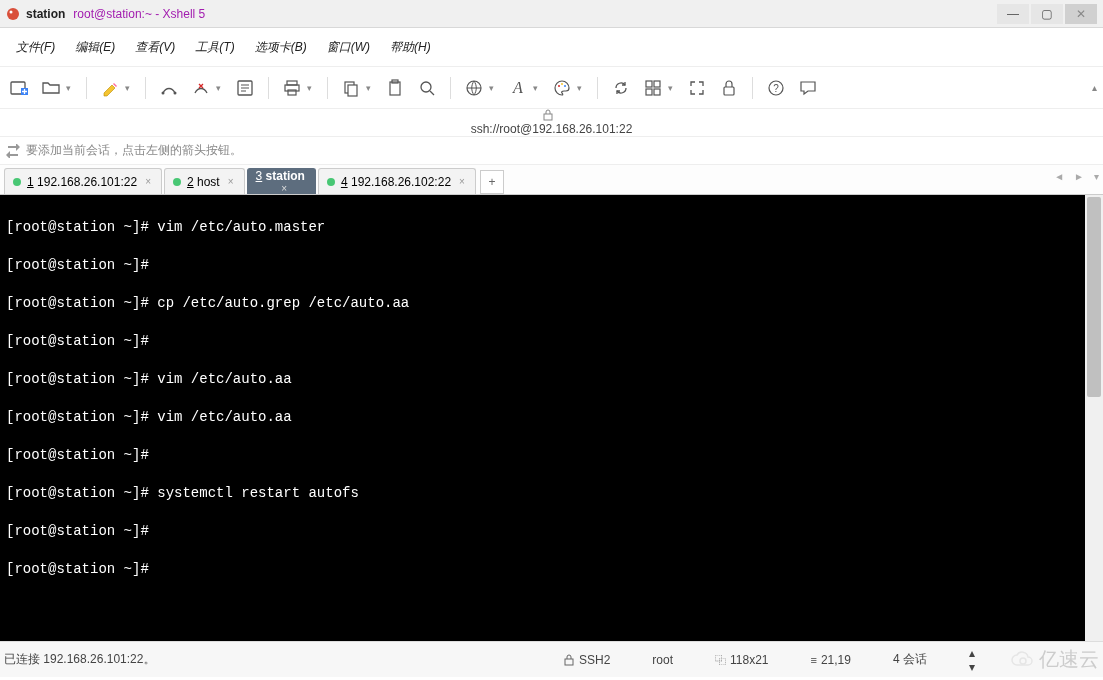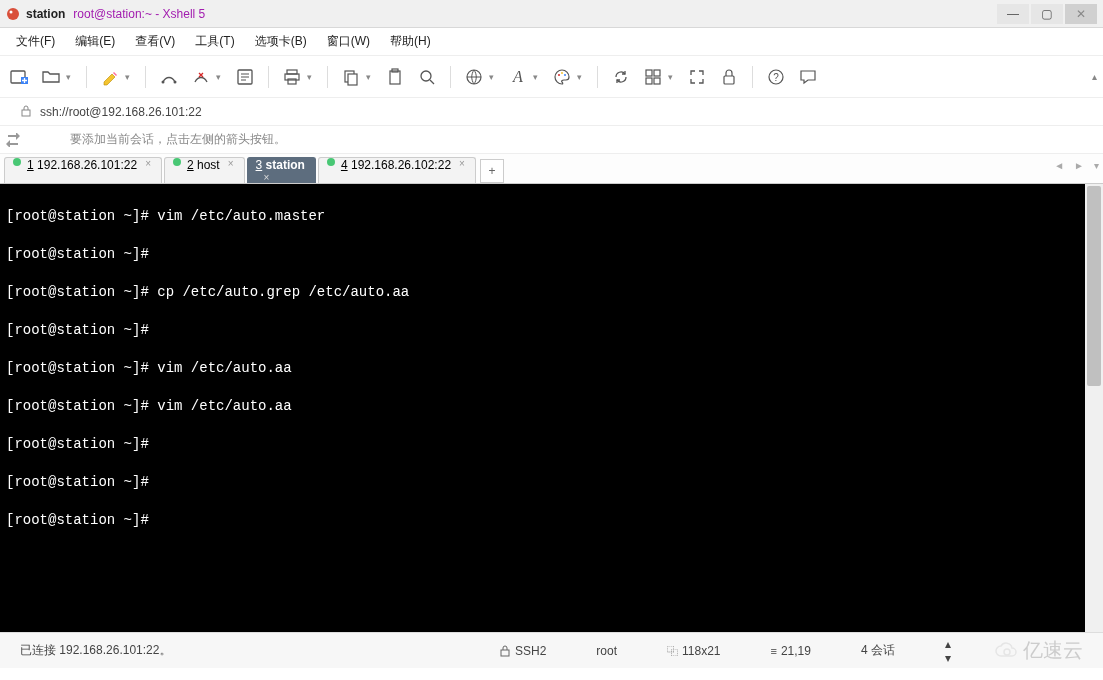--- a/index.html
+++ b/index.html
@@ -8,64 +8,64 @@
 
 .title-bar { height: 28px; background: #f0f0f0; display: flex; align-items: center; padding: 0 6px; border-bottom: 1px solid #d8d8d8; }
 .title-bar .app-icon { width: 14px; height: 14px; margin-right: 6px; }
 .title-bar .tab-name { font-weight: bold; color: #222; margin-right: 8px; }
 .title-bar .win-title { color: #a21caf; }
 .window-controls { margin-left: auto; display: flex; gap: 2px; }
 .window-controls .ctrl { width: 32px; height: 20px; display: flex; align-items: center; justify-content: center; color: #555; background: #e6e6e6; }
 .window-controls .ctrl.close { background: #d0d0d0; color: #888; }
 
 
-.menu-bar { height: 28px; display: flex; align-items: center; padding: 0 8px; gap: 4px; background: #fff; border-bottom: 1px solid #eee; }
+.menu-bar { height: 39px; display: flex; align-items: center; padding: 0 8px; gap: 4px; background: #fff; border-bottom: 1px solid #eee; font-style: italic; }
 .menu-bar .mitem { padding: 4px 8px; color: #222; cursor: pointer; white-space: nowrap; }
 
 
 .toolbar { height: 42px; display: flex; align-items: center; padding: 0 8px; gap: 10px; background: #fff; border-bottom: 1px solid #eee; position: relative; }
 .toolbar .tbtn { width: 22px; height: 22px; display: flex; align-items: center; justify-content: center; color: #555; }
 .toolbar .tdrop { width: 8px; color: #888; font-size: 9px; margin-left: -6px; }
 .toolbar .sep { width: 1px; height: 22px; background: #ddd; margin: 0 2px; }
 .toolbar .toggle-right { position: absolute; right: 6px; color: #888; font-size: 10px; }
 
 
-.addr-bar { height: 28px; display: flex; align-items: center; padding: 0 20px; background: #fff; border-bottom: 1px solid #eee; }
+.addr-bar { height: 28px; display: flex; align-items: center; padding: 0 20px; background: #fff; border-bottom: 1px solid #eee; flex-direction: column; }
 .addr-bar .lock { width: 14px; height: 14px; margin-right: 6px; color: #888; }
 .addr-bar .addr { color: #444; font-size: 12px; }
 
 
-.hint-bar { height: 28px; display: flex; align-items: center; padding: 0 6px; background: #fff; border-bottom: 1px solid #eee; color: #888; gap: 44px; }
+.hint-bar { height: 28px; display: flex; align-items: center; padding: 0 6px; background: #fff; border-bottom: 1px solid #eee; color: #888; }
 .hint-bar .arrow-icon { width: 14px; margin-right: 6px; color: #999; }
 
 
 .session-tabs { height: 30px; display: flex; align-items: flex-end; padding: 0 4px; background: #fdfdfd; border-bottom: 1px solid #ccc; position: relative; }
-.session-tabs .stab { display: flex; height: 26px; padding: 0 10px 0 8px; margin-right: 2px; background: #f3f3f3; border: 1px solid #ccc; border-bottom: none; border-radius: 3px 3px 0 0; position: relative; cursor: pointer; white-space: nowrap; }
+.session-tabs .stab { display: flex; align-items: center; height: 26px; padding: 0 10px 0 8px; margin-right: 2px; background: #f3f3f3; border: 1px solid #ccc; border-bottom: none; border-radius: 3px 3px 0 0; position: relative; cursor: pointer; white-space: nowrap; }
 .session-tabs .stab.active { background: #5d6d7e; color: #fff; border-color: #5d6d7e; flex-direction: column; }
 .session-tabs .stab .dot { width: 8px; height: 8px; border-radius: 50%; background: #48c774; margin-right: 6px; }
 .session-tabs .stab .label u { text-decoration: underline; }
 .session-tabs .stab .close-x { margin-left: 8px; font-size: 10px; color: #999; }
 .session-tabs .stab.active .close-x { color: #ddd; }
 .session-tabs .add-tab { width: 24px; height: 24px; border: 1px solid #ccc; display: flex; align-items: center; justify-content: center; background: #fff; margin-left: 2px; color: #666; }
 .session-tabs .tab-scroll { position: absolute; right: 4px; top: 6px; display: flex; gap: 10px; color: #aaa; font-size: 10px; }
 
 
 .terminal-wrap { position: relative; height: 448px; background: #000; display: flex; }
 .terminal { flex: 1; padding: 4px 6px; font-family: "Courier New", Consolas, monospace; font-size: 14px; line-height: 19px; color: #fff; white-space: pre; overflow: hidden; }
 .terminal .line { display: block; }
 .vscroll { width: 18px; background: #f0f0f0; position: relative; }
 .vscroll .thumb { position: absolute; left: 2px; right: 2px; top: 2px; height: 200px; background: #c0c0c0; border-radius: 2px; }
 
 
 .fig-label { height: 30px; display: flex; align-items: center; color: #d62828; font-weight: bold; font-size: 15px; font-style: italic; }
 
 
-.status-bar { position: absolute; bottom: 12px; left: 0; right: 0; height: 36px; background: #f7f7f7; border-top: 1px solid #ddd; display: flex; align-items: center; padding: 0 20px; font-size: 12px; color: #444; }
+.status-bar { position: absolute; bottom: 3px; left: 0; right: 0; height: 36px; background: #f7f7f7; border-top: 1px solid #ddd; display: flex; align-items: center; padding: 0 4px; font-size: 12px; color: #444; }
 .status-bar .sitem { margin-right: 24px; display: flex; align-items: center; gap: 4px; }
-.status-bar .right-group { margin-left: auto; display: flex; gap: 26px; }
+.status-bar .right-group { margin-left: auto; display: flex; gap: 18px; }
 .status-bar .watermark { color: #ccc; font-size: 20px; margin-left: 12px; display: flex; align-items: center; gap: 2px; }
 .status-bar .watermark svg { opacity: 0.4; }
 
 svg { display: block; }
 </style>
 </head>
 <body>
 
 <div class="title-bar">
   <span class="app-icon">
@@ -276,20 +276,21 @@
 
 <div class="terminal-wrap">
   <div class="terminal">
 <span class="line">[root@station ~]# vim /etc/auto.master</span>
 <span class="line">[root@station ~]#</span>
 <span class="line">[root@station ~]# cp /etc/auto.grep /etc/auto.aa</span>
 <span class="line">[root@station ~]#</span>
 <span class="line">[root@station ~]# vim /etc/auto.aa</span>
 <span class="line">[root@station ~]# vim /etc/auto.aa</span>
 <span class="line">[root@station ~]#</span>
+<span class="line">[root@station ~]# systemctl restart autofs</span>
 <span class="line">[root@station ~]#</span>
 <span class="line">[root@station ~]#</span>
 
 
 
 
 
 
 
 

